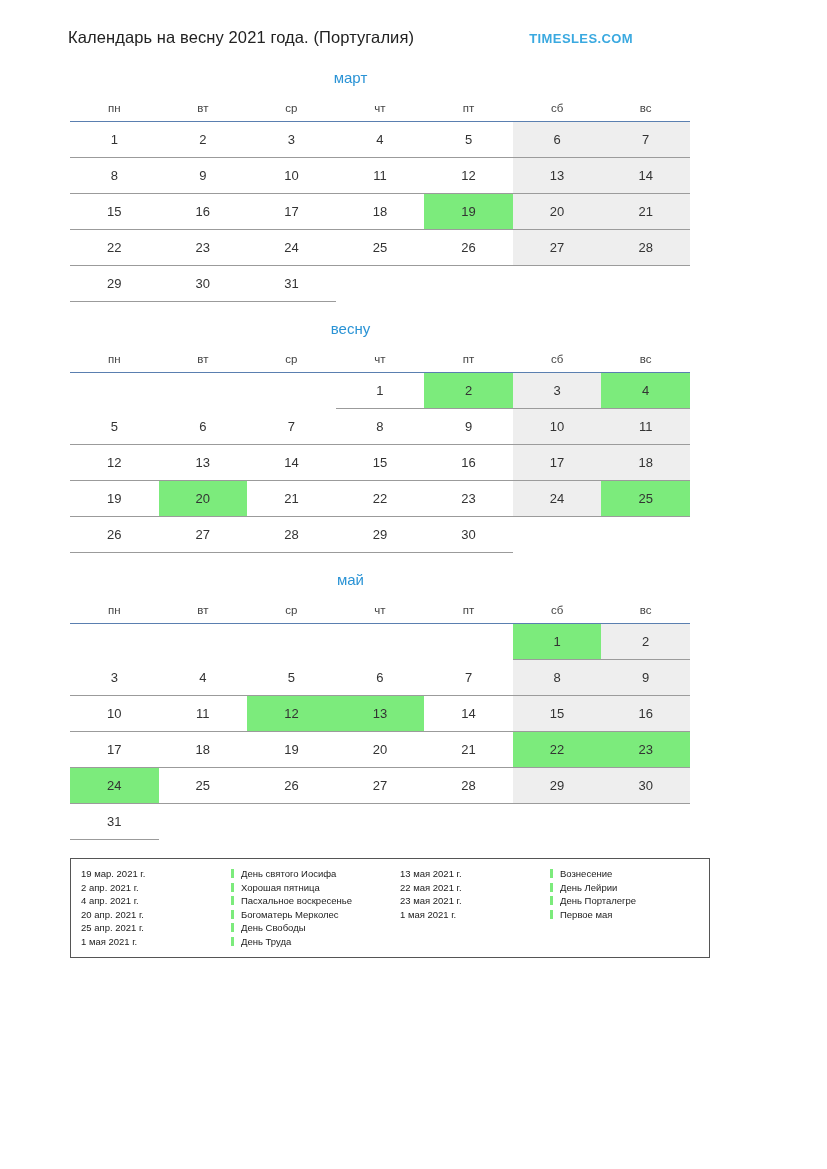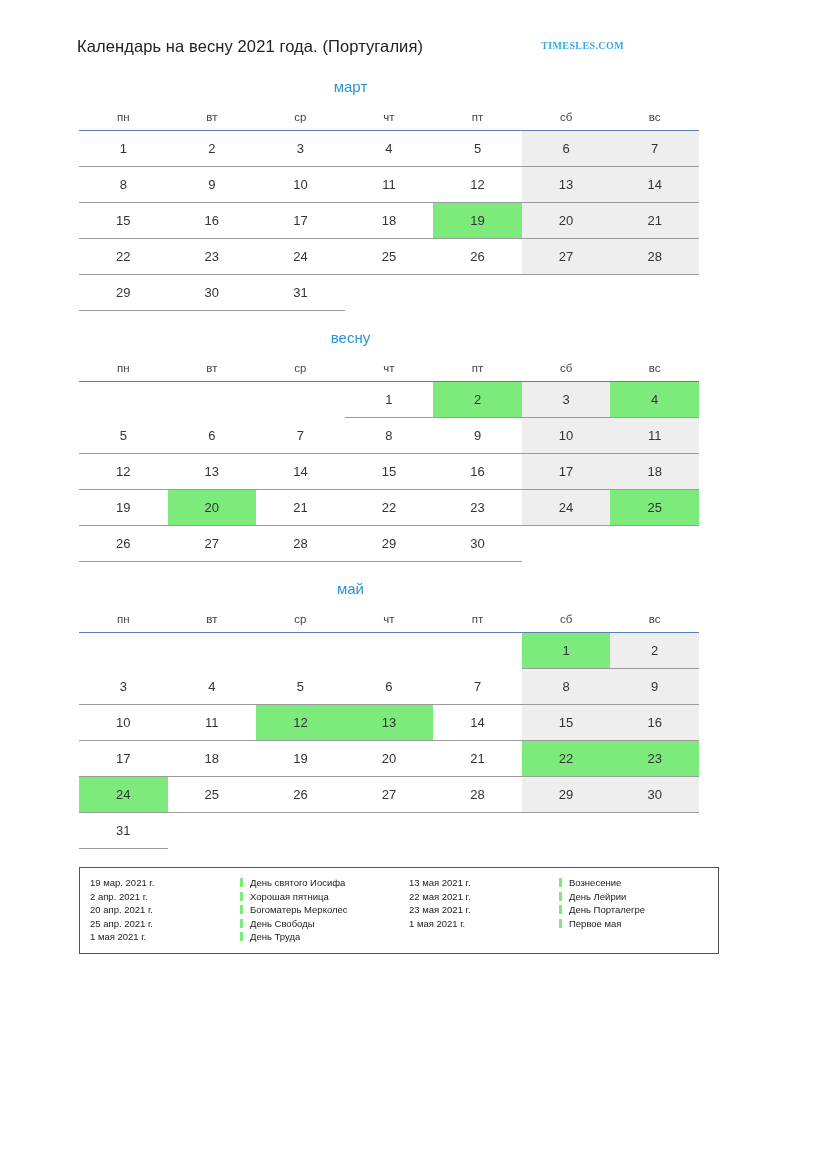--- a/index.html
+++ b/index.html
@@ -12,42 +12,41 @@
     background: #ffffff;
     font-family: "Liberation Sans", sans-serif;
     color: #333333;
     -webkit-font-smoothing: antialiased;
   }
   .page {
     position: relative;
     width: 701px;
     height: 1169px;
     box-sizing: border-box;
-    padding: 17px;
+    padding: 8px;
   }
   
   .header {
     display: flex;
     align-items: flex-start;
     justify-content: space-between;
     padding: 20px 60px 0 60px;
   }
   .page-title {
     font-size: 16.5px;
     color: #222222;
     font-weight: normal;
     letter-spacing: 0.1px;
   }
   .brand {
-    font-size: 10px;
+    font-size: 13px;
     color: #3aa9e0;
     letter-spacing: 0.4px;
     font-weight: bold;
     padding-top: 3px;
-    font-family: Liberation Serif, serif;
   }
   
   .months {
     padding: 22px 62px 0 62px;
   }
   .month {
     margin-bottom: 18px;
   }
   .month-name {
     text-align: center;
@@ -572,20 +571,25 @@
           <span class="legend-date">19 мар. 2021 г.</span>
           <span class="legend-mark"></span>
           <span class="legend-label">День святого Иосифа</span>
         </div>
         <div class="legend-row">
           <span class="legend-date">2 апр. 2021 г.</span>
           <span class="legend-mark"></span>
           <span class="legend-label">Хорошая пятница</span>
         </div>
         <div class="legend-row">
+          <span class="legend-date">4 апр. 2021 г.</span>
+          <span class="legend-mark"></span>
+          <span class="legend-label">Пасхальное воскресенье</span>
+        </div>
+        <div class="legend-row">
           <span class="legend-date">20 апр. 2021 г.</span>
           <span class="legend-mark"></span>
           <span class="legend-label">Богоматерь Мерколес</span>
         </div>
         <div class="legend-row">
           <span class="legend-date">25 апр. 2021 г.</span>
           <span class="legend-mark"></span>
           <span class="legend-label">День Свободы</span>
         </div>
         <div class="legend-row">

